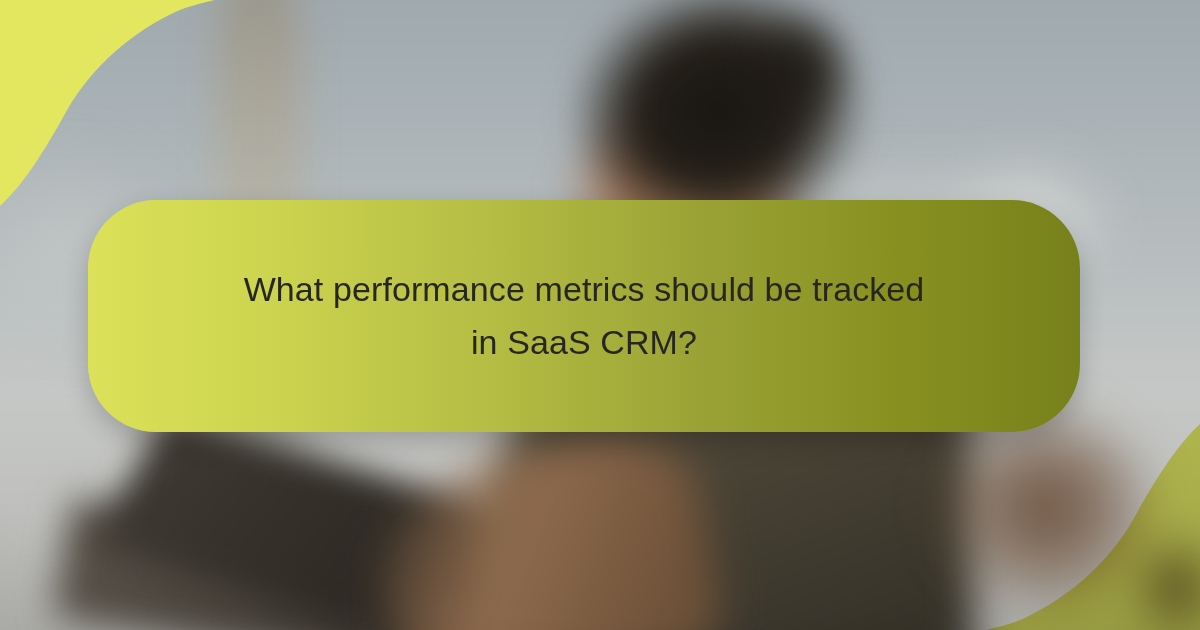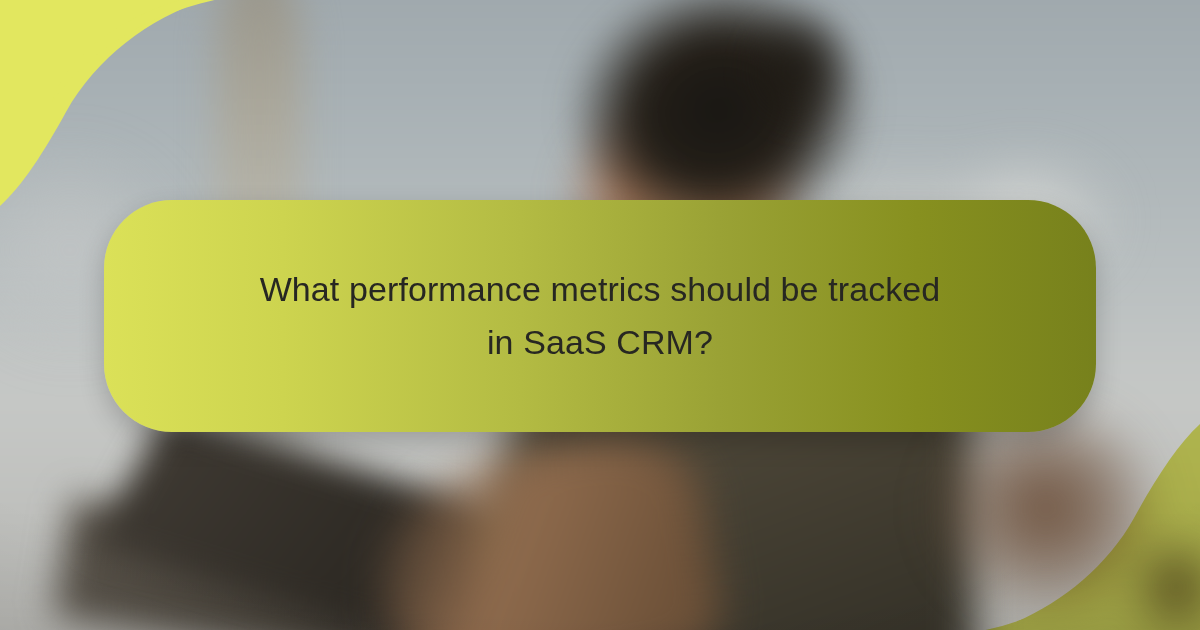--- a/index.html
+++ b/index.html
@@ -186,21 +186,21 @@
   .corner-br { right: 0; bottom: 0; width: 230px; height: 240px; transform: rotate(180deg); }
 
   .corner svg { display: block; width: 100%; height: 100%; }
 
   
   .corner-br { mix-blend-mode: multiply; opacity: .96; }
 
   
   .card {
     position: absolute;
-    left: 104px;
+    left: 88px;
     top: 200px;
     width: 992px;
     height: 232px;
     border-radius: 68px;
     background: linear-gradient(90deg,
         #dbe158 0%,
         #cdd44f 18%,
         #b3bb43 42%,
         #9aa235 62%,
         #87901f 82%,

